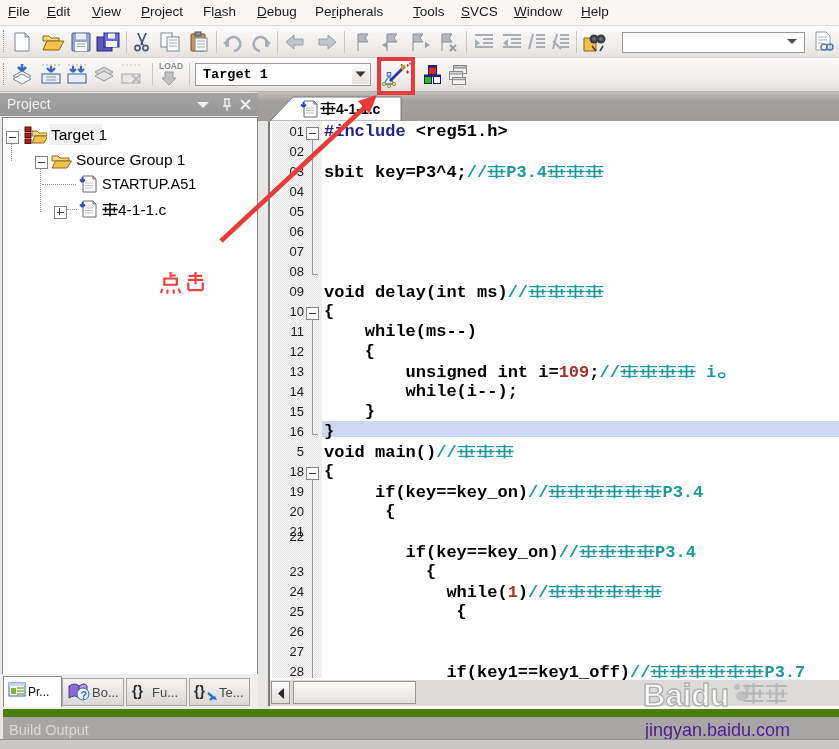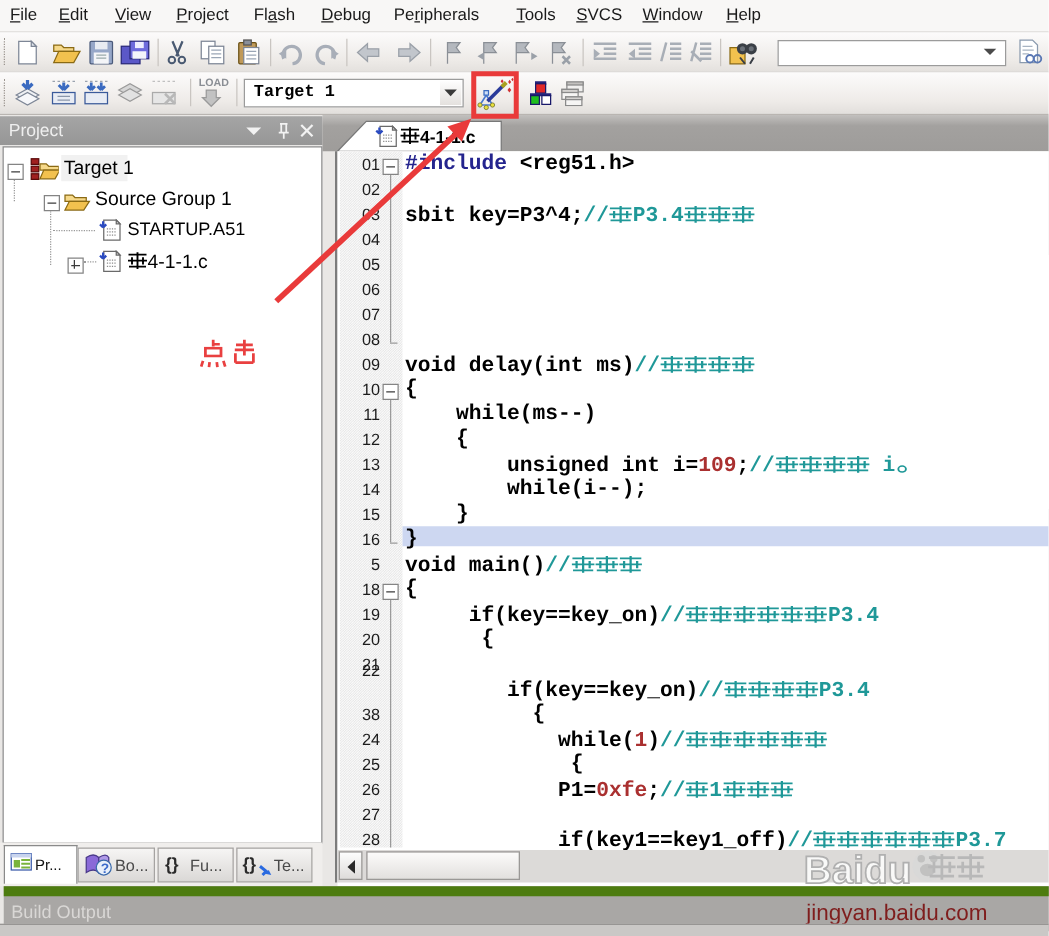--- a/index.html
+++ b/index.html
@@ -34,21 +34,21 @@
 .fl{position:absolute;width:1px;background:#9a9a9a}
 .ff{position:absolute;width:6px;height:1px;background:#9a9a9a}
 
 svg.hz{display:inline-block}
 .hzc{width:19px;height:15px;vertical-align:-2px}
 
 #hsc{left:270px;top:680px;width:569px;height:26px;background:#dcdad8}
 
 #bb{left:3px;top:709px;width:839px;height:28px;background:#a9a7a5;border-top:8px solid #4d7c0f}
 #bbt{position:absolute;left:6px;top:5px;font-size:14.5px;color:#d9d7d5}
-#jy{position:absolute;left:642px;top:3px;font-size:18px;color:#7f1d1d}
+#jy{position:absolute;left:642px;top:3px;font-size:18px;color:#4c1d95}
 #bot{left:0;top:739px;width:839px;height:10px;background:#cac8c6;border-top:1px solid #979593}
 </style>
 </head>
 <body>
 <div id="w">
 <svg width="0" height="0" style="position:absolute">
 <defs>
 <g id="hzg">
 <path d="M1 3.5 H19 M0.5 10 H19.5 M1.5 16.5 H18.5 M10 1 V19 M4.5 6.5 V14 M15.5 6.5 V14" stroke="currentColor" stroke-width="1.9" fill="none"></path>
 </g>
@@ -427,48 +427,39 @@
 <div class="ln" style="left:14px;top:408px">22</div>
 <div class="cd" style="left:54px;top:423px">        if(key==key_on)<span class="cm">//<svg class="hz hzc" viewBox="0 0 20 20" preserveAspectRatio="none">
             <use href="#hzg"></use>
           </svg><svg class="hz hzc" viewBox="0 0 20 20" preserveAspectRatio="none">
             <use href="#hzg"></use>
           </svg><svg class="hz hzc" viewBox="0 0 20 20" preserveAspectRatio="none">
             <use href="#hzg"></use>
           </svg><svg class="hz hzc" viewBox="0 0 20 20" preserveAspectRatio="none">
             <use href="#hzg"></use>
           </svg>P3.4</span></div>
-<div class="ln" style="left:14px;top:443px">38</div>
+<div class="ln" style="left:14px;top:443px">23</div>
 <div class="cd" style="left:54px;top:443px">          {</div>
 <div class="ln" style="left:14px;top:463px">24</div>
 <div class="cd" style="left:54px;top:463px">            while(<span class="num">1</span>)<span class="cm">//<svg class="hz hzc" viewBox="0 0 20 20" preserveAspectRatio="none">
             <use href="#hzg"></use>
           </svg><svg class="hz hzc" viewBox="0 0 20 20" preserveAspectRatio="none">
             <use href="#hzg"></use>
           </svg><svg class="hz hzc" viewBox="0 0 20 20" preserveAspectRatio="none">
             <use href="#hzg"></use>
           </svg><svg class="hz hzc" viewBox="0 0 20 20" preserveAspectRatio="none">
             <use href="#hzg"></use>
           </svg><svg class="hz hzc" viewBox="0 0 20 20" preserveAspectRatio="none">
             <use href="#hzg"></use>
           </svg><svg class="hz hzc" viewBox="0 0 20 20" preserveAspectRatio="none">
             <use href="#hzg"></use>
           </svg></span></div>
 <div class="ln" style="left:14px;top:483px">25</div>
 <div class="cd" style="left:54px;top:483px">             {</div>
 <div class="ln" style="left:14px;top:503px">26</div>
-<div class="cd" style="left:54px;top:503px">            P1=<span class="num">0xfe</span>;<span class="cm">//<svg class="hz hzc" viewBox="0 0 20 20" preserveAspectRatio="none">
-            <use href="#hzg"></use>
-          </svg><span class="lat">1</span><svg class="hz hzc" viewBox="0 0 20 20" preserveAspectRatio="none">
-            <use href="#hzg"></use>
-          </svg><svg class="hz hzc" viewBox="0 0 20 20" preserveAspectRatio="none">
-            <use href="#hzg"></use>
-          </svg><svg class="hz hzc" viewBox="0 0 20 20" preserveAspectRatio="none">
-            <use href="#hzg"></use>
-          </svg></span></div>
 <div class="ln" style="left:14px;top:523px">27</div>
 <div class="ln" style="left:14px;top:543px">28</div>
 <div class="cd" style="left:54px;top:543px">            if(key1==key1_off)<span class="cm">//<svg class="hz hzc" viewBox="0 0 20 20" preserveAspectRatio="none">
             <use href="#hzg"></use>
           </svg><svg class="hz hzc" viewBox="0 0 20 20" preserveAspectRatio="none">
             <use href="#hzg"></use>
           </svg><svg class="hz hzc" viewBox="0 0 20 20" preserveAspectRatio="none">
             <use href="#hzg"></use>
           </svg><svg class="hz hzc" viewBox="0 0 20 20" preserveAspectRatio="none">
             <use href="#hzg"></use>

